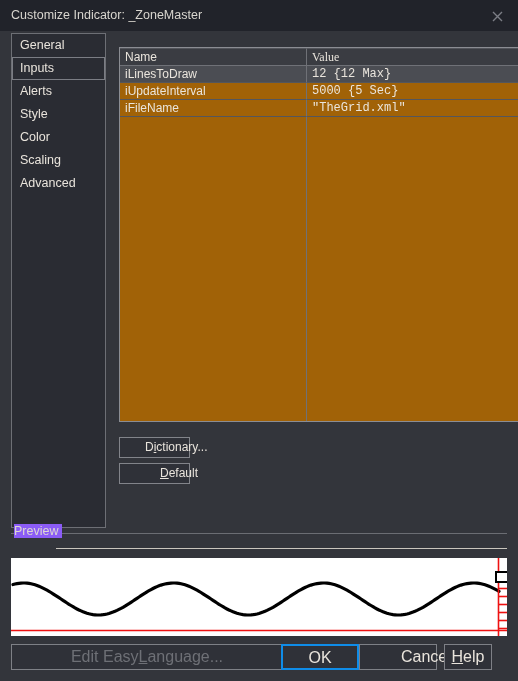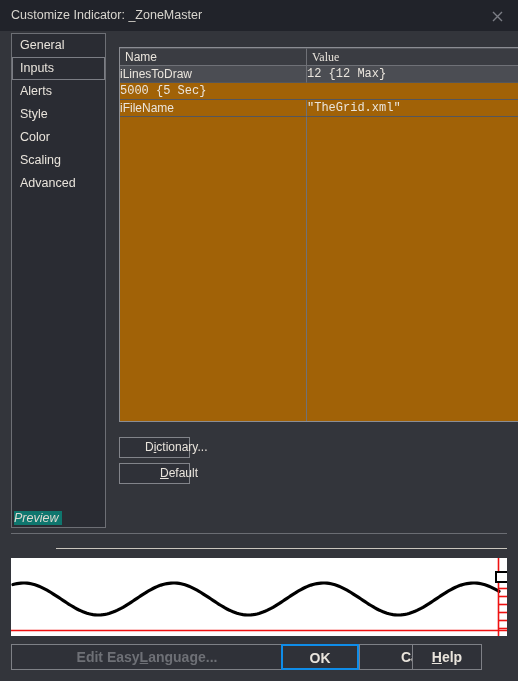--- a/index.html
+++ b/index.html
@@ -116,20 +116,21 @@
     left: 0; top: 18px;
     right: 0; bottom: 0;
   }
   .grid-row { display: flex; height: 17px; }
   .grid-row.selected .cell { background: #4b4d53; }
   .cell {
     height: 17px;
     line-height: 16px;
     border-right: 1px solid #6f7177;
     border-bottom: 1px solid #54565c;
+    padding-left: 5px;
     font-size: 12px;
     color: #eae5dd;
     box-sizing: border-box;
     white-space: nowrap;
     overflow: hidden;
     cursor: default;
   }
   .cell.col-name  { width: 187px; }
   .cell.col-value { flex: 1; border-right: none; font-family: Liberation Mono, monospace; }
 
@@ -169,27 +170,26 @@
   #panel-sep {
     position: absolute;
     left: 11px; top: 533px;
     width: 496px; height: 1px;
     background: #6b6d73;
   }
 
   
   #preview-label {
     position: absolute;
-    left: 14px; top: 511px;
+    left: 14px; top: 524px;
     font-size: 12.5px;
     color: #ded9d1;
-    background: #0f766e;
+    background: #8b5cf6;
     padding: 0 4px 0 0;
     z-index: 2;
-    font-style: italic;
   }
   #preview-rule {
     position: absolute;
     left: 56px; top: 548px;
     width: 451px; height: 1px;
     background: #c9c5bd;
   }
   #preview-box {
     position: absolute;
     left: 11px; top: 558px;
@@ -200,40 +200,39 @@
   }
   #preview-box svg { display: block; }
 
   
   .ft-btn {
     position: absolute;
     height: 26px;
     background: #2f3138;
     border: 1px solid #7e8086;
     color: #e9e4dc;
-    font-size: 14px;
+    font-size: 16px;
     line-height: 24px;
     text-align: center;
     box-sizing: border-box;
     cursor: default;
     white-space: nowrap;
-    font-weight: bold;
   }
   #btn-edit-el {
     left: 11px; top: 644px;
     width: 272px;
     color: #6e7076;
   }
   #btn-ok {
     left: 281px; top: 644px;
     width: 78px;
     border: 2px solid #0f8ce8;
   }
   #btn-cancel { left: 359px; top: 644px; width: 78px; padding-left: 41px; }
-  #btn-help   { left: 412px; top: 644px; width: 70px; }
+  #btn-help   { left: 444px; top: 644px; width: 48px; }
 </style>
 </head>
 <body>
 
 <div id="dialog">
 
   <div id="titlebar">
     <div id="title-text">Customize Indicator: _ZoneMaster</div>
     <div id="close-btn">
       <span>
@@ -277,20 +276,21 @@
       <div class="head-cell col-name">Name</div>
       <div class="head-cell col-value">Value</div>
     </div>
 
     <div id="grid-rows">
       <div class="grid-row selected">
         <div class="cell col-name">iLinesToDraw</div>
         <div class="cell col-value">12 {12 Max}</div>
       </div>
       <div class="grid-row">
+        <div class="cell col-name">iUpdateInterval</div>
         <div class="cell col-value">5000 {5 Sec}</div>
       </div>
       <div class="grid-row">
         <div class="cell col-name">iFileName</div>
         <div class="cell col-value">"TheGrid.xml"</div>
       </div>
     </div>
   </div>
 
   <div class="sm-btn" id="btn-dictionary"><span>D</span><span class="u">i</span><span>ctionary...</span></div>

